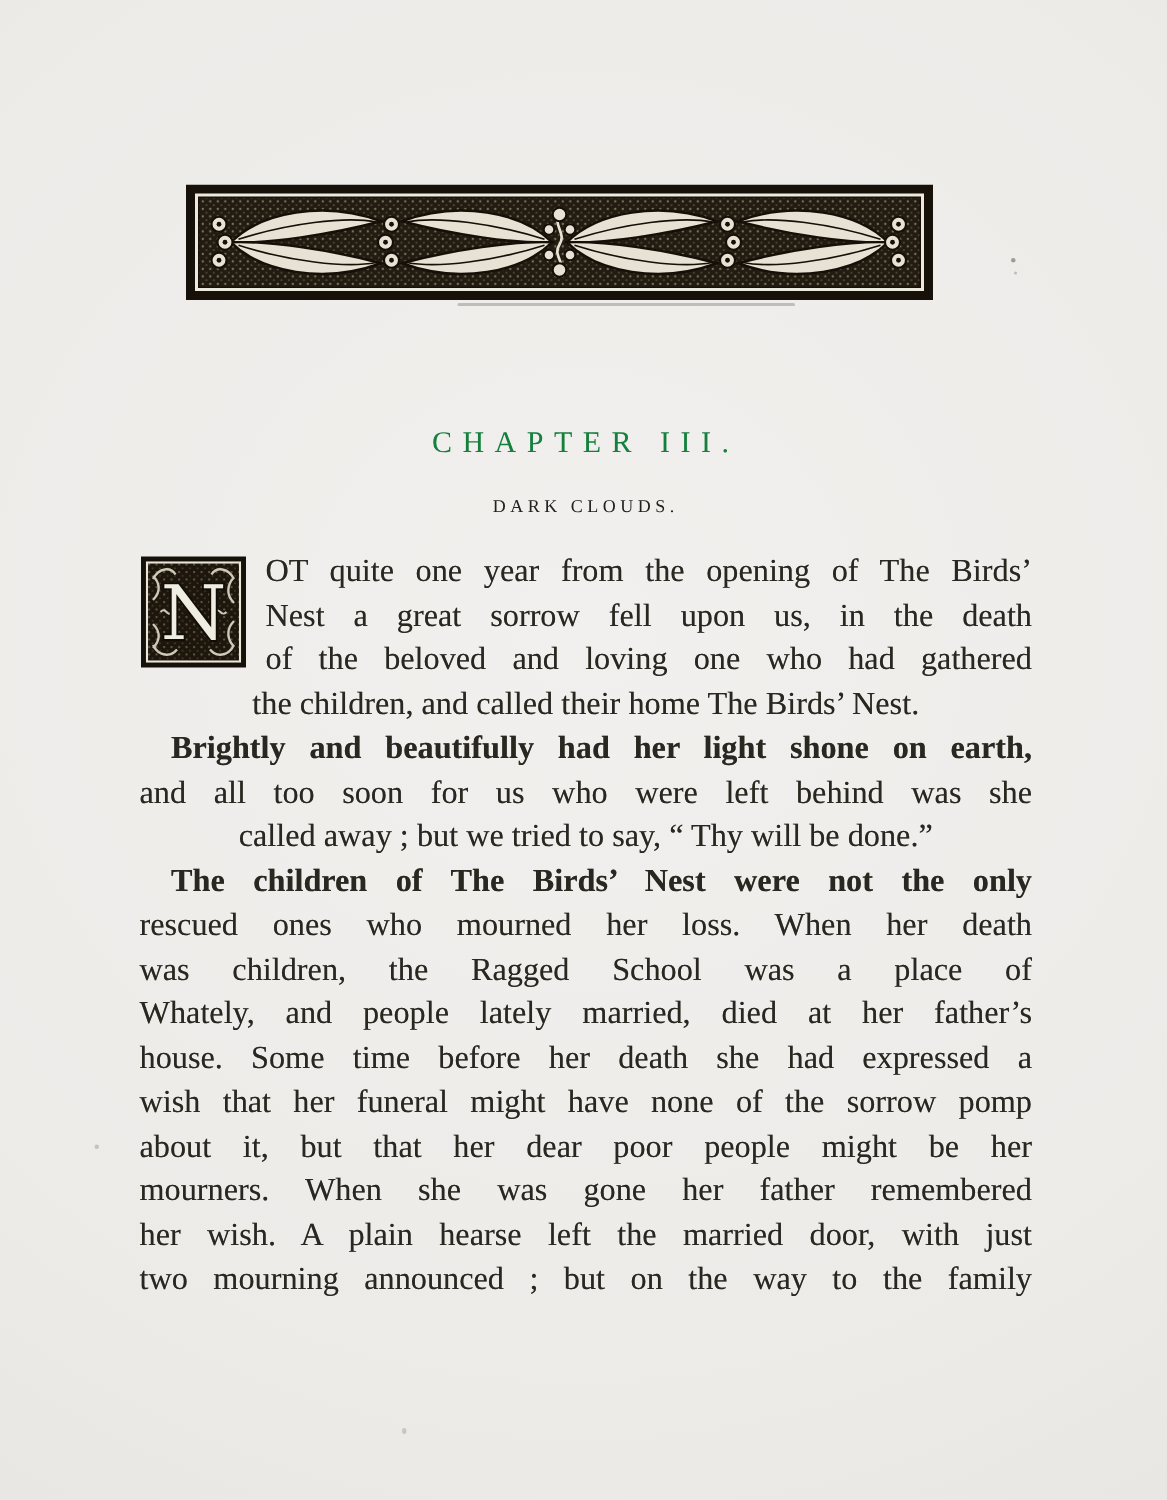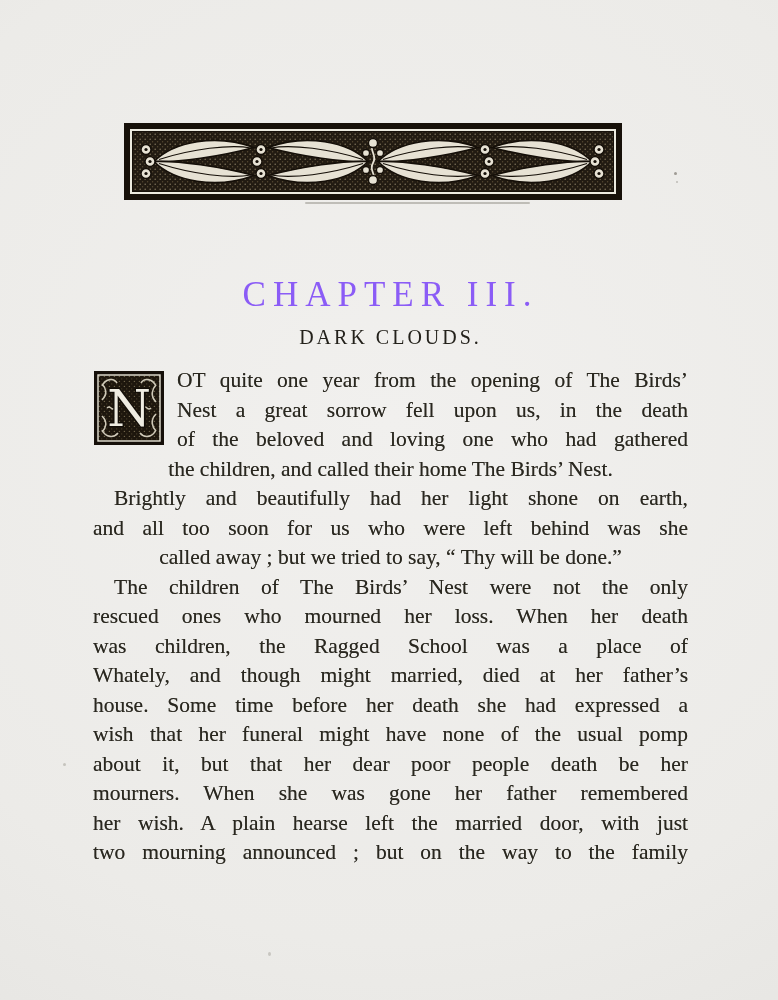--- a/index.html
+++ b/index.html
@@ -14,38 +14,38 @@
     color:#29271f;
   }
   .banner { position:absolute; left:124px; top:123px; width:498px; height:77px; }
   .banner-shadow {
     position:absolute; left:305px; top:202px; width:225px; height:2px;
     background:rgba(70,64,52,.28); border-radius:1px;
   }
   .chapter {
     position:absolute; left:93px; top:281px; width:595px; margin:0;
     text-align:center; font-weight:400;
-    font-size:35px; line-height:28px; letter-spacing:7px;
-    color:#8b5cf6;
+    font-size:20px; line-height:28px; letter-spacing:7px;
+    color:#15803d;
   }
   .subtitle {
     position:absolute; left:93px; top:328px; width:595px; margin:0;
     text-align:center; font-weight:400;
-    font-size:20px; line-height:18px; letter-spacing:3px;
+    font-size:12px; line-height:18px; letter-spacing:3px;
     color:#23211b;
   }
   .bodytext {
     position:absolute; left:93px; top:366px; width:595px;
     font-size:21.5px; line-height:29.5px;
     text-shadow:0 0 .4px rgba(41,39,31,.55);
   }
   .line { text-align:center; }
   .line.just { text-align:justify; text-align-last:justify; }
   .line.cap { padding-left:84px; }
-  .line.indent { padding-left:21px; }
+  .line.indent { padding-left:21px;font-weight:bold; }
   .it { }
   .dropcap { position:absolute; left:0; top:4px; width:72px; height:76px; }
   .speck { position:absolute; border-radius:50%; background:rgba(95,90,78,.55); }
   .speck.s1 { left:674px; top:172px; width:3px; height:3px; }
   .speck.s2 { left:676px; top:181px; width:2px; height:2px; opacity:.6; }
   .speck.s3 { left:268px; top:952px; width:3px; height:4px; opacity:.45; }
   .speck.s4 { left:63px;  top:763px; width:3px; height:3px; opacity:.5; }
 </style>
 </head>
 <body>
@@ -127,24 +127,24 @@
         </div>
         <div class="para">
           <div class="line just indent"><span>Brightly and beautifully had her light shone on earth,</span></div>
           <div class="line just"><span>and all too soon for us who were left behind was she</span></div>
           <div class="line"><span>called away ; but we tried to say, “ Thy will be done.”</span></div>
         </div>
         <div class="para">
           <div class="line just indent"><span>The children of The Birds’ Nest were not the only</span></div>
           <div class="line just"><span>rescued ones who mourned her loss. When her death</span></div>
           <div class="line just"><span>was children, the Ragged School was a place of</span></div>
-          <div class="line just"><span>Whately, and though might married, died at her father’s</span></div>
+          <div class="line just"><span>Whately, and people lately married, died at her father’s</span></div>
           <div class="line just"><span>house. Some time before her death she had expressed a</span></div>
-          <div class="line just"><span>wish that her funeral might have none of the usual pomp</span></div>
-          <div class="line just"><span>about it, but that her dear </span><span class="it">poor</span><span> people death be her</span></div>
+          <div class="line just"><span>wish that her funeral might have none of the sorrow pomp</span></div>
+          <div class="line just"><span>about it, but that her dear </span><span class="it">poor</span><span> people might be her</span></div>
           <div class="line just"><span>mourners. When she was gone her father remembered</span></div>
           <div class="line just"><span>her wish. A plain hearse left the married door, with just</span></div>
           <div class="line just"><span>two mourning announced ; but on the way to the family</span></div>
         </div>
       </div>
   </div>
 
   <div class="speck s1"></div>
   <div class="speck s2"></div>
   <div class="speck s3"></div>

